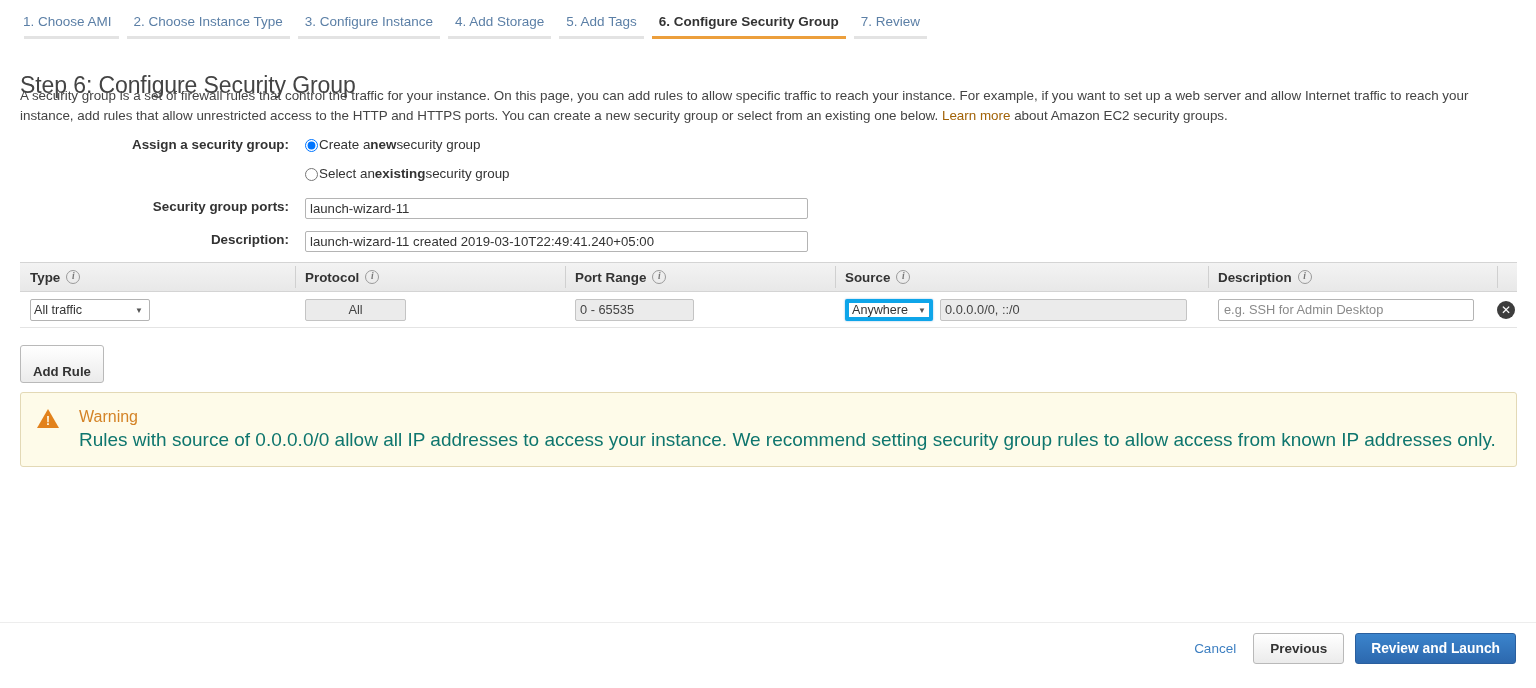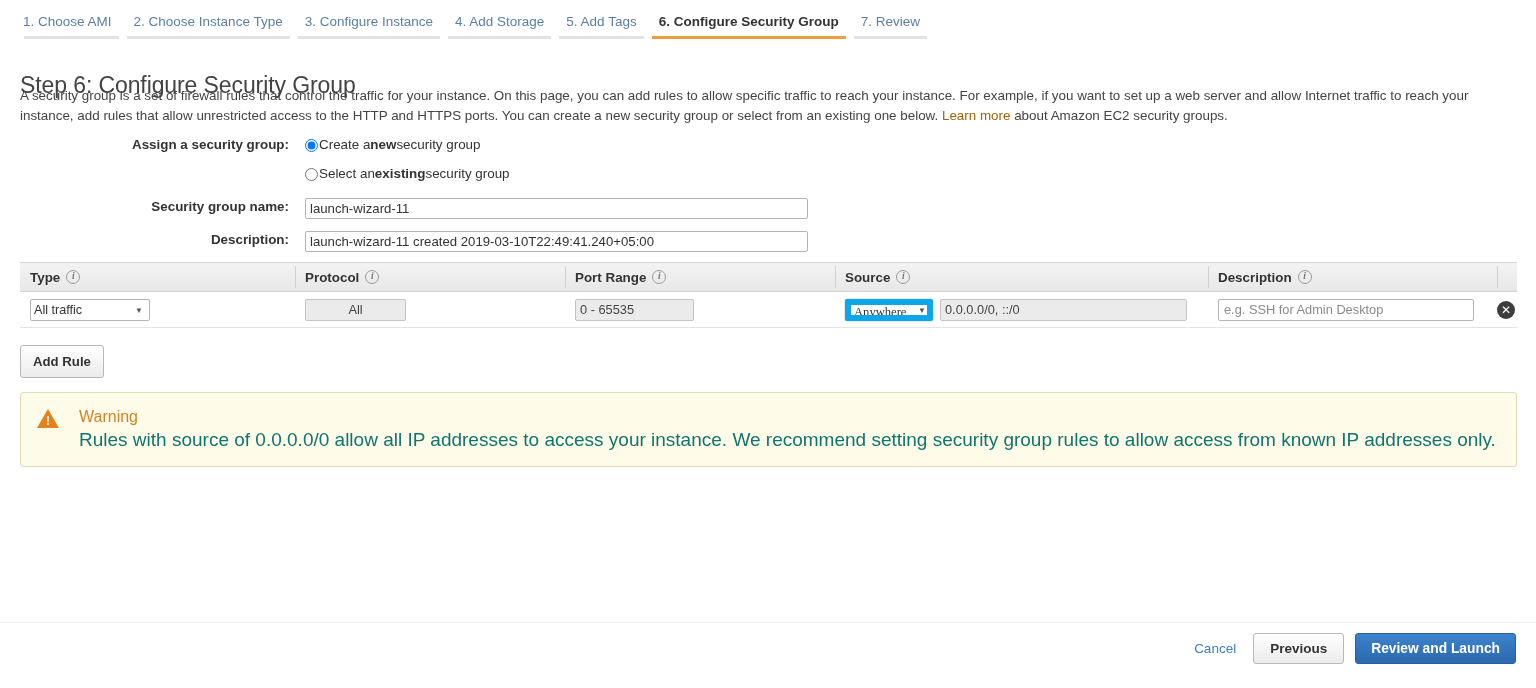--- a/index.html
+++ b/index.html
@@ -198,23 +198,22 @@
     position: absolute;
     right: 7px; top: 50%;
     transform: translateY(-50%);
     font-size: 8px;
     color: #555555;
     pointer-events: none;
   }
   .select-type { width: 120px; }
   .select-source { width: 88px; }
   .select-wrap.focused select.cell-select {
-    border: 6px solid #0ea5e9;
+    border: 4px solid #0ea5e9;
     box-shadow: 0 0 2px rgba(61,139,209,0.6);
-    font-family: Liberation Serif, serif;
   }
 
   input.cell-readonly {
     font-family: "Liberation Sans", sans-serif;
     font-size: 12.8px;
     color: #444444;
     height: 22px;
     padding: 1px 4px;
     background: #ebebeb;
     border: 1px solid #c4c4c4;
@@ -256,21 +255,21 @@
 
   
   .btn {
     font-family: "Liberation Sans", sans-serif;
     font-size: 13.2px;
     font-weight: bold;
     color: #333333;
     background: linear-gradient(to bottom, #ffffff, #ebebeb);
     border: 1px solid #b9b9b9;
     border-radius: 3px;
-    padding: 8px 12px;
+    padding: 18px 12px;
     height: 33px;
     cursor: pointer;
   }
   .add-rule {
     position: absolute;
     left: 20px; top: 345px;
   }
 
   
   .warning-box {
@@ -408,21 +407,21 @@
       <label class="radio-line" style="margin-top:11px;">
         <input type="radio" name="sg" style="">
         <span>Select an </span>
           <b>existing</b>
           <span> security group</span>
       </label>
     </div>
   </div>
 
   <div class="form-row" style="left:20px; top:198px;">
-    <div class="form-label">Security group name:</div>
+    <div class="form-label">Security group ports:</div>
     <input class="text-input" type="text" value="launch-wizard-11" style="">
   </div>
 
   <div class="form-row" style="left:20px; top:231px;">
     <div class="form-label">Description:</div>
     <input class="text-input" type="text" value="launch-wizard-11 created 2019-03-10T22:49:41.240+05:00" style="">
   </div>
 
   <div class="rules-table">
     <div class="table-head">

